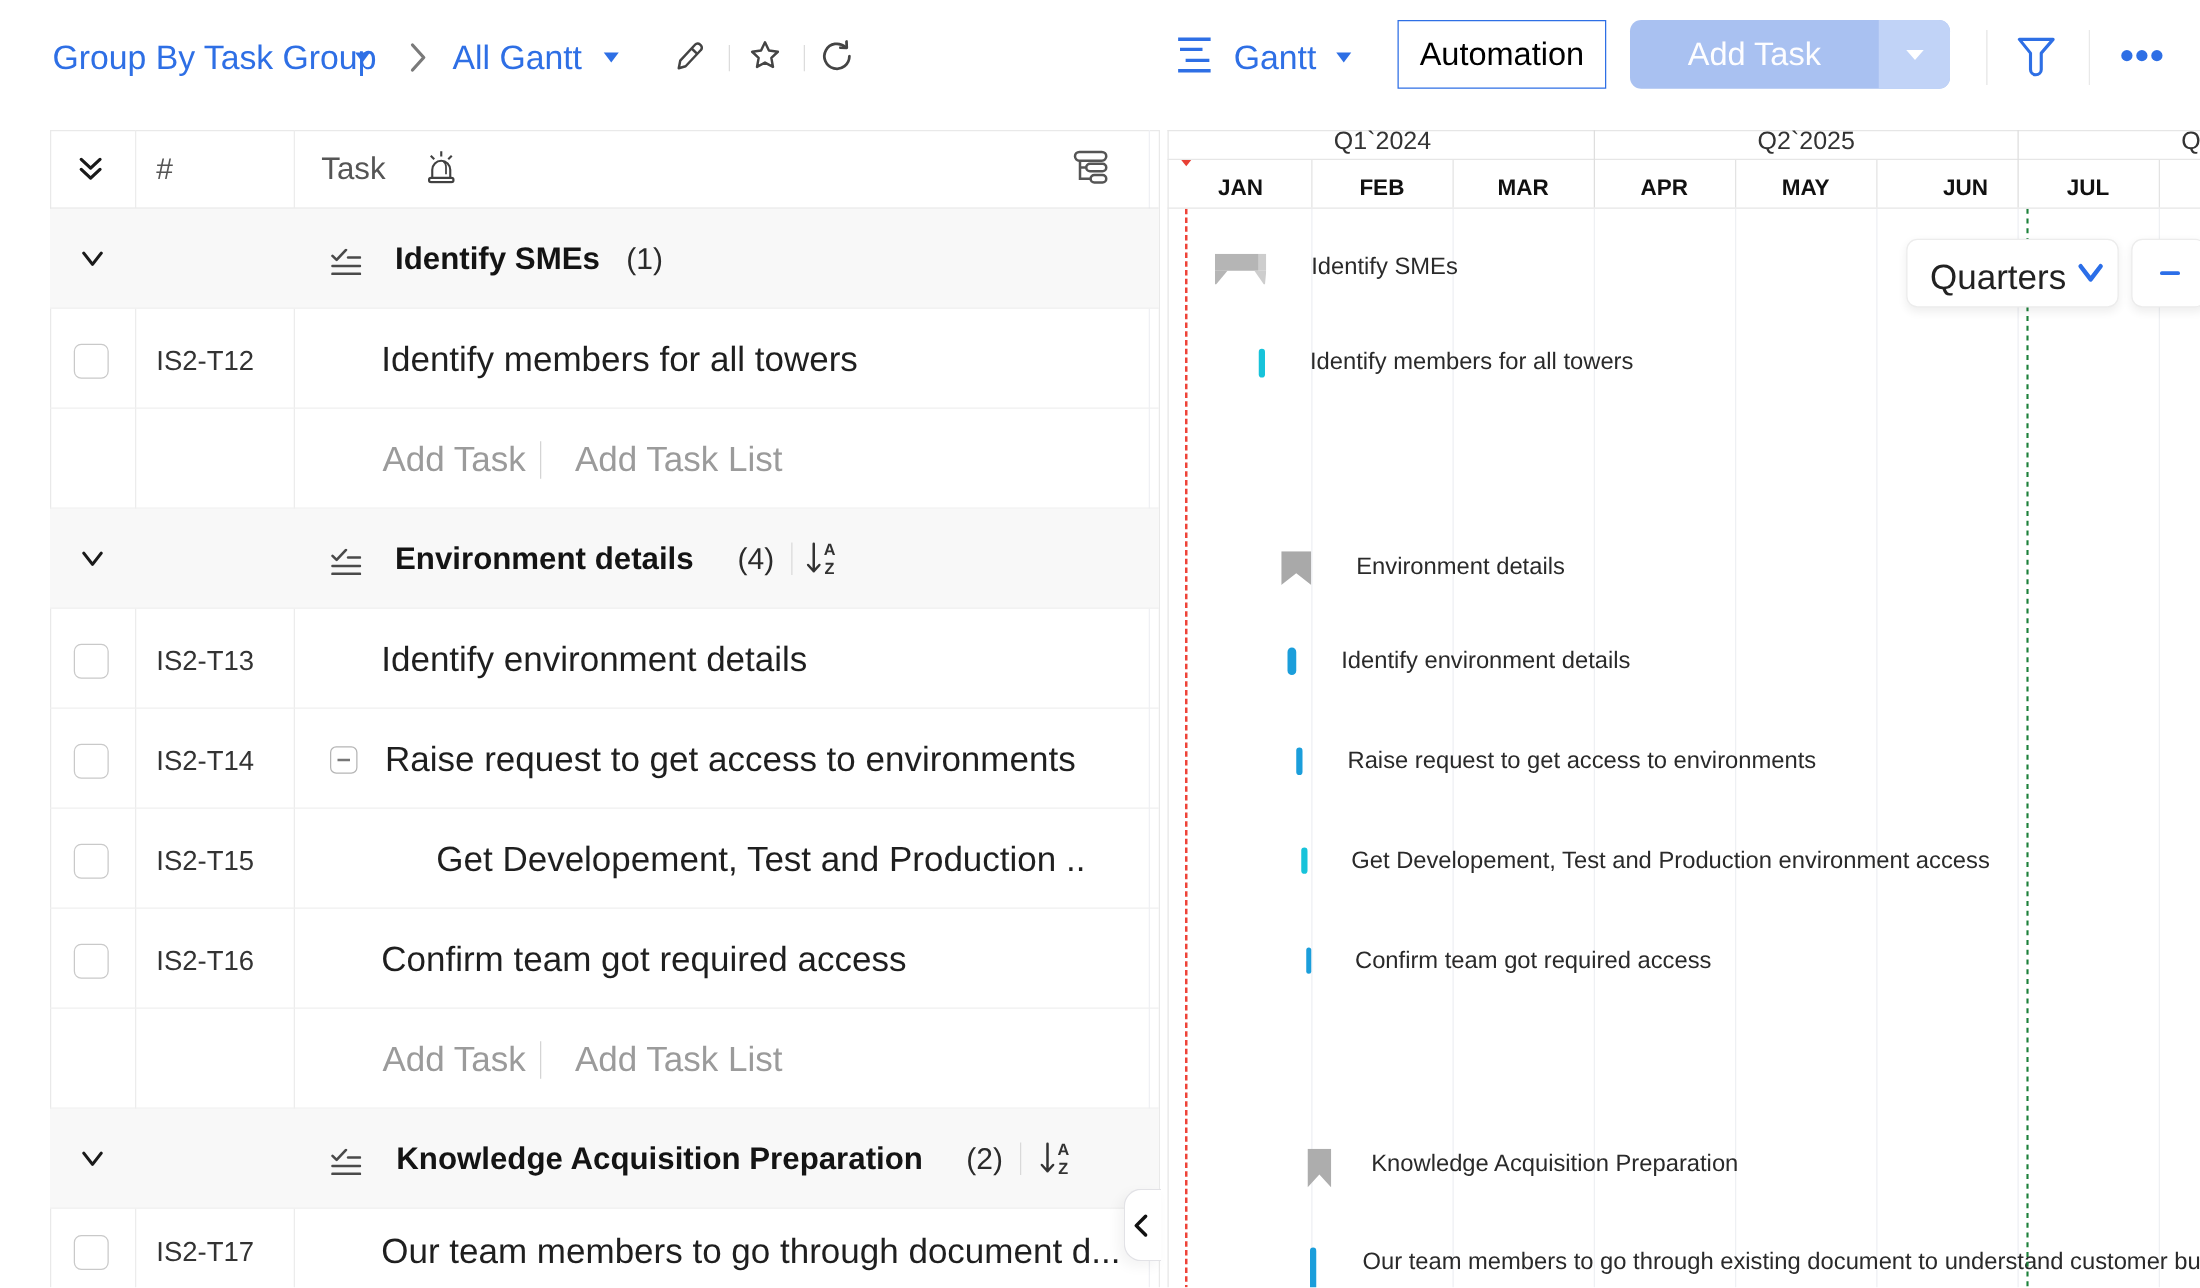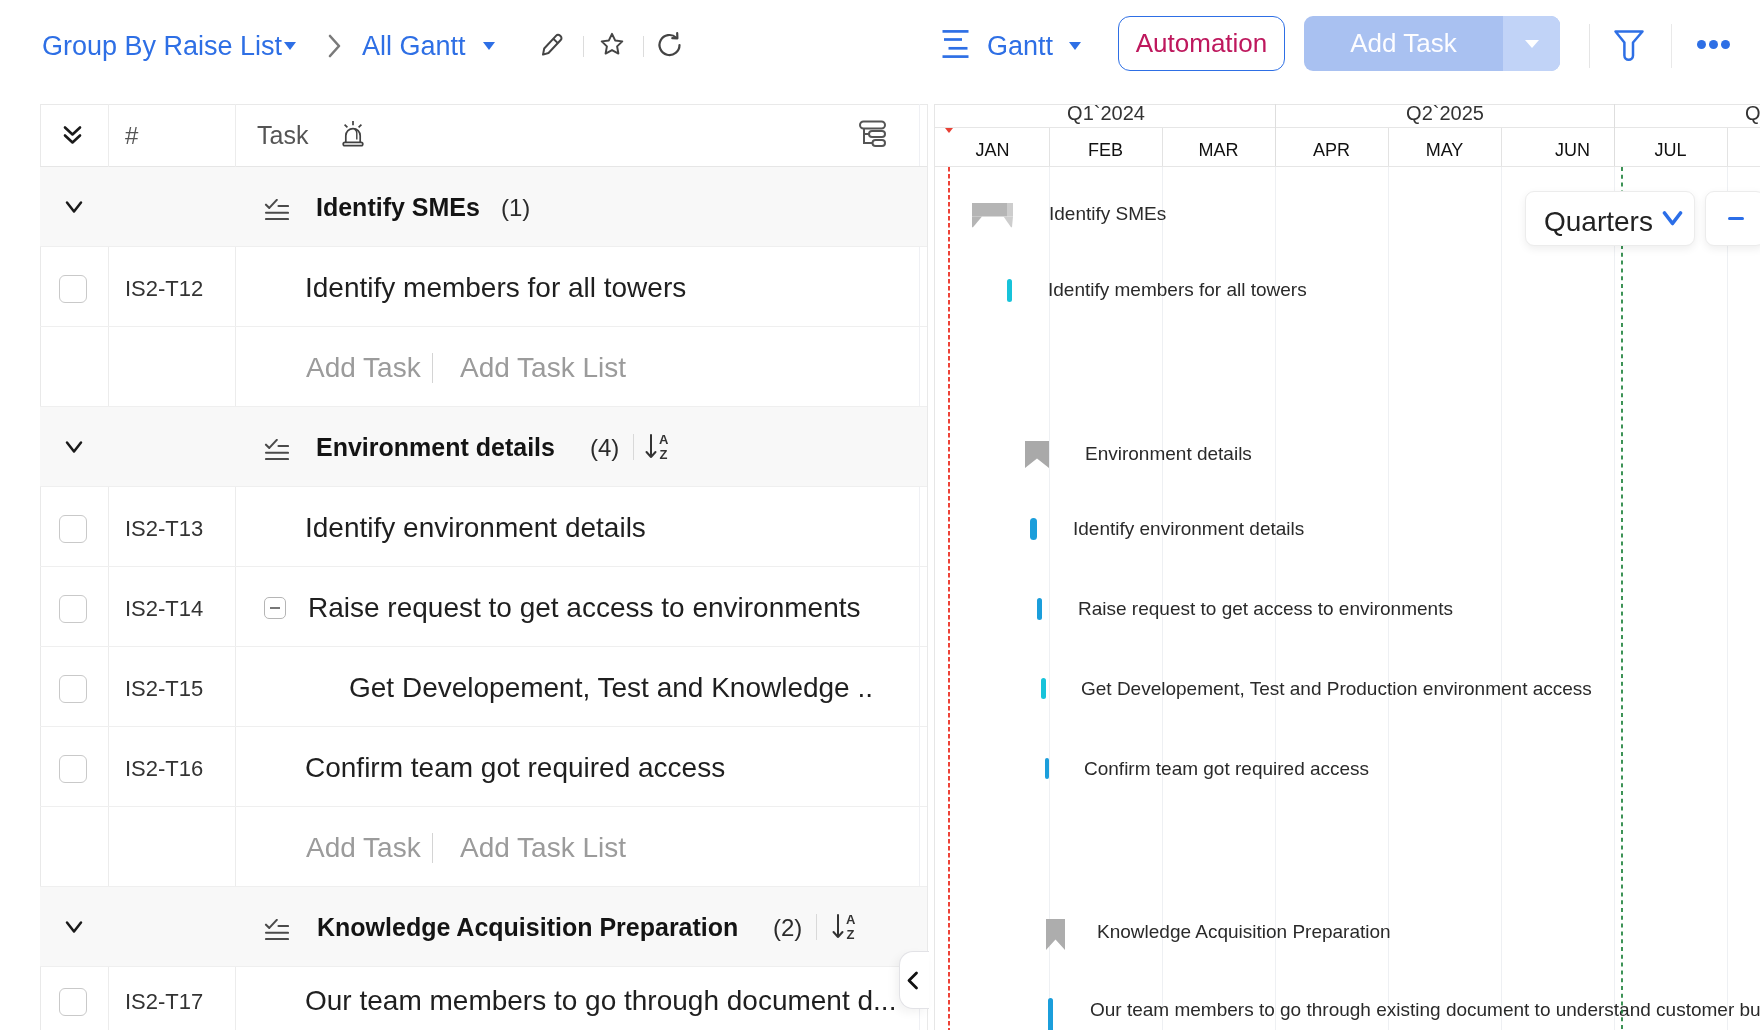--- a/index.html
+++ b/index.html
@@ -3,48 +3,48 @@
 <meta charset="utf-8">
 <style>
 *{margin:0;padding:0;box-sizing:border-box}
 html,body{width:1760px;height:1030px;background:#fff;font-family:"Liberation Sans",sans-serif;overflow:hidden}
 body{position:relative}
 .abs{position:absolute}
 
 .crumb{font-size:27px;color:#2e6fe5;white-space:nowrap}
 .tri{width:0;height:0;border-left:6.5px solid transparent;border-right:6.5px solid transparent;border-top:8px solid #2e6fe5}
 .vdiv{width:1px;background:#dcdcdc}
-.autom{left:1118px;top:16px;width:167px;height:55px;border:1.5px solid #2e6fe5;border-radius:12px;color:#be185d;font-size:26px;display:flex;align-items:center;justify-content:center}
+.autom{left:1118px;top:16px;width:167px;height:55px;border:1.5px solid #2e6fe5;border-radius:0;color:#000000;font-size:26px;display:flex;align-items:center;justify-content:center}
 .addtask{left:1304px;top:16px;width:256px;height:55px;border-radius:9px;background:#a9c1f1;display:flex;align-items:center}
 .addtask .main{width:199px;text-align:center;color:#fdfdff;font-size:26px}
 .addtask .seg{width:57px;height:55px;background:#c1d3f7;border-radius:0 9px 9px 0;display:flex;align-items:center;justify-content:center}
 .addtask .seg .tri2{width:0;height:0;border-left:7px solid transparent;border-right:7px solid transparent;border-top:8.5px solid #fff}
 
 .tbl-line{background:#ececec}
 .grouprow{background:#f8f8f8}
 .row{position:absolute;left:40px;width:887px;height:80px;border-bottom:1px solid #efefef}
 .gtitle{font-size:25px;font-weight:bold;color:#141414;white-space:nowrap}
 .gcount{font-size:24px;color:#2b2b2b}
 .tid{font-size:22px;color:#333}
 .ttext{font-size:28px;color:#1f1f1f;white-space:nowrap}
 .gray28{font-size:28px;color:#9b9b9b}
 .cbx{position:absolute;left:19px;top:28px;width:28px;height:28px;border:1.5px solid #c9c9c9;border-radius:6px;background:#fff}
 .hdrtxt{font-size:25px;color:#555}
 
 .gline{position:absolute;top:167px;height:863px;width:1px;background:#eef0f3}
 .qlabel{position:absolute;top:103px;height:21px;font-size:20px;color:#333;display:flex;align-items:center;justify-content:center}
-.mlabel{position:absolute;top:131px;height:39px;font-size:18px;font-weight:normal;color:#111;display:flex;align-items:center;justify-content:center}
+.mlabel{position:absolute;top:131px;height:39px;font-size:18px;font-weight:bold;color:#111;display:flex;align-items:center;justify-content:center}
 .glabel{position:absolute;font-size:19px;line-height:22px;color:#2a2a2a;white-space:nowrap}
 .bar{position:absolute;border-radius:3.5px}
 .panelbox{position:absolute;background:#fff;border:1px solid #ececec;border-radius:9px;box-shadow:0 3px 8px rgba(0,0,0,.07)}
 </style>
 </head>
 <body>
 
-<div class="abs crumb" style="left:42px;top:31px">Group By Raise List</div>
+<div class="abs crumb" style="left:42px;top:31px">Group By Task Group</div>
 <div class="abs tri" style="left:284px;top:42px"></div>
 <svg class="abs" style="left:324px;top:33px" width="20" height="26" viewBox="0 0 20 26">
     <path d="M6 3 L15 13 L6 23" fill="none" stroke="#7a7a7a" stroke-width="2.6" stroke-linecap="round" stroke-linejoin="round"></path>
   </svg>
 <div class="abs crumb" style="left:362px;top:31px">All Gantt</div>
 <div class="abs tri" style="left:483px;top:42px"></div>
 <svg class="abs" style="left:539px;top:31px" width="26" height="27" viewBox="0 0 26 27">
   <path d="M5.2 17.5 L17.2 4.6 a2.6 2.6 0 0 1 3.7 -0.1 l0.8 0.8 a2.6 2.6 0 0 1 0 3.7 L9.5 22 L4 23.6 Z" fill="none" stroke="#444" stroke-width="2" stroke-linejoin="round"></path>
   <line x1="14.3" y1="7.8" x2="18.6" y2="11.9" stroke="#444" stroke-width="2"></line>
 </svg>
@@ -165,21 +165,21 @@
 <div class="abs ttext" style="left:305px;top:512px">Identify environment details</div>
 
 <div class="cbx" style="left:59px;top:595px"></div>
 <div class="abs tid" style="left:125px;top:596px">IS2-T14</div>
 <div class="abs" style="left:264px;top:597px;width:22px;height:22px;border:1.5px solid #b5b5b5;border-radius:5px;background:#fff"></div>
 <div class="abs" style="left:270px;top:606.5px;width:10px;height:2.5px;background:#777"></div>
 <div class="abs ttext" style="left:308px;top:592px">Raise request to get access to environments</div>
 
 <div class="cbx" style="left:59px;top:675px"></div>
 <div class="abs tid" style="left:125px;top:676px">IS2-T15</div>
-<div class="abs ttext" style="left:349px;top:672px">Get Developement, Test and Knowledge ..</div>
+<div class="abs ttext" style="left:349px;top:672px">Get Developement, Test and Production ..</div>
 
 <div class="cbx" style="left:59px;top:755px"></div>
 <div class="abs tid" style="left:125px;top:756px">IS2-T16</div>
 <div class="abs ttext" style="left:305px;top:752px">Confirm team got required access</div>
 
 <div class="abs gray28" style="left:306px;top:832px">Add Task</div>
 <div class="abs" style="left:432px;top:833px;width:1px;height:30px;background:#d4d4d4"></div>
 <div class="abs gray28" style="left:460px;top:832px">Add Task List</div>
 
 <svg class="abs" style="left:65px;top:920px" width="18" height="15" viewBox="0 0 18 15">

